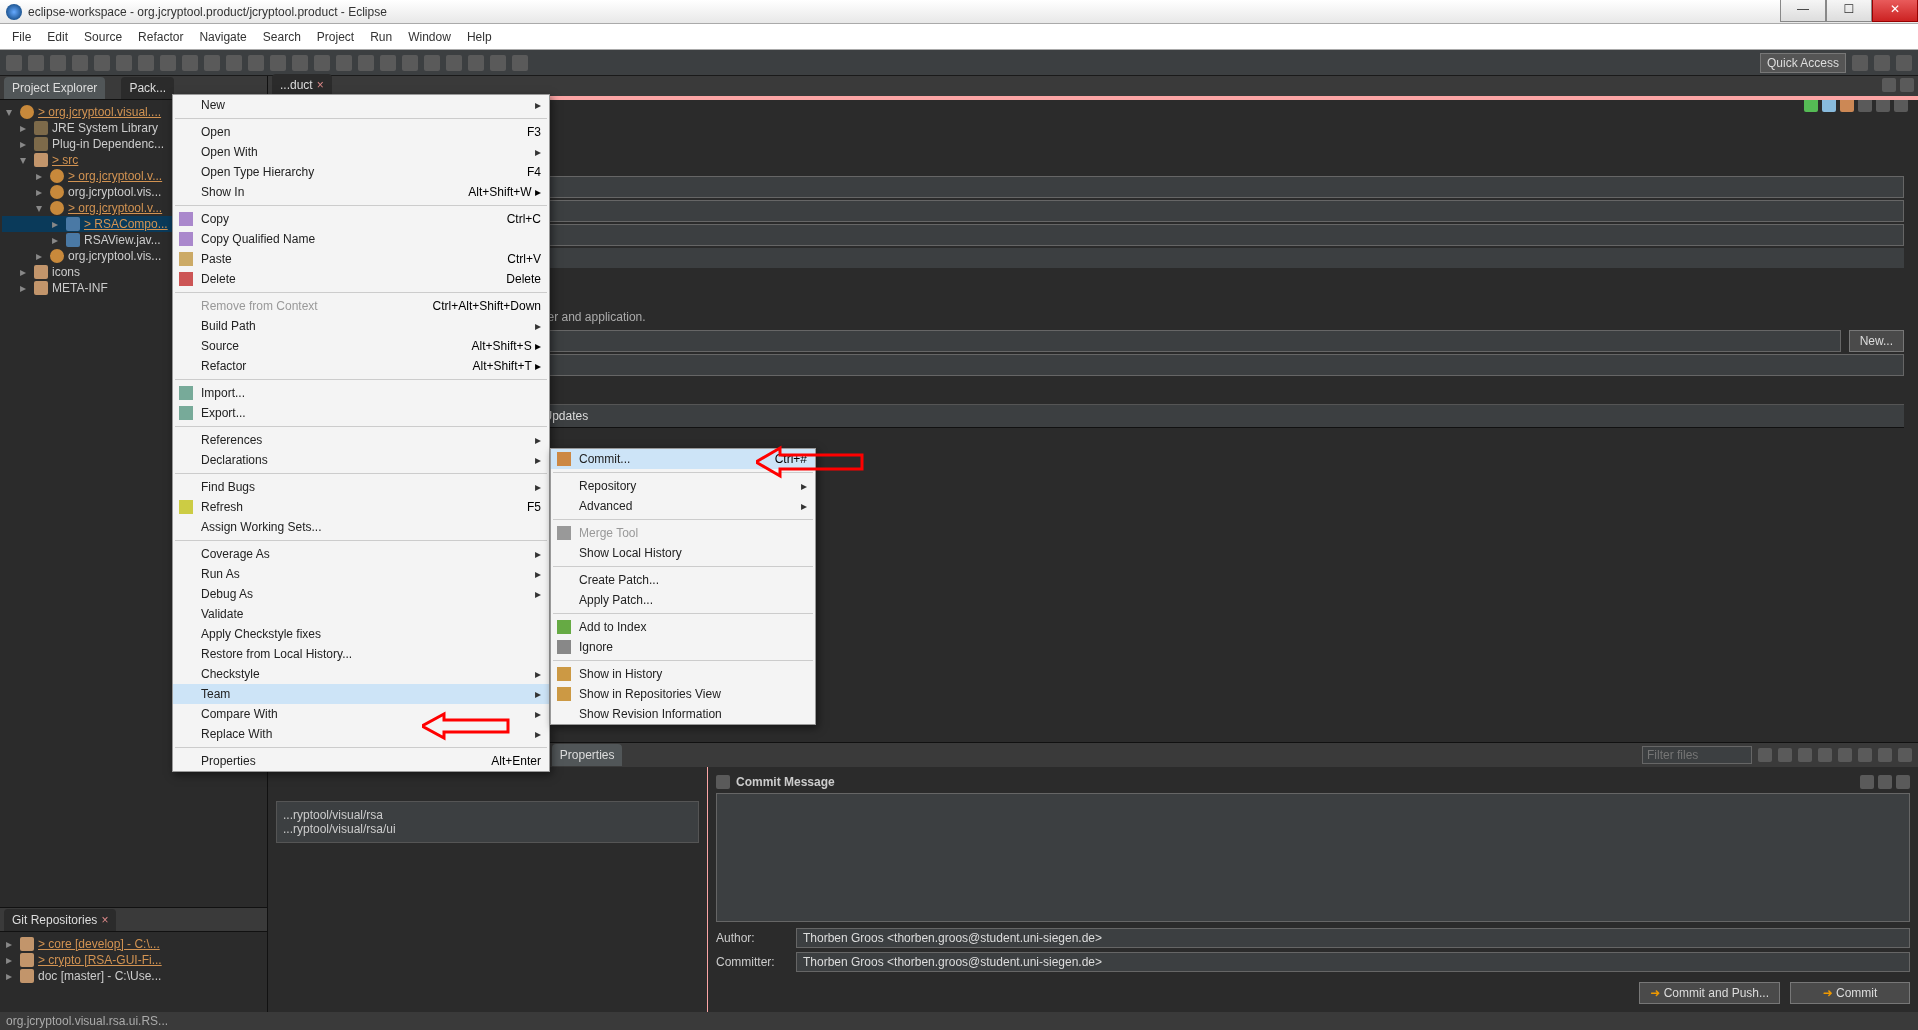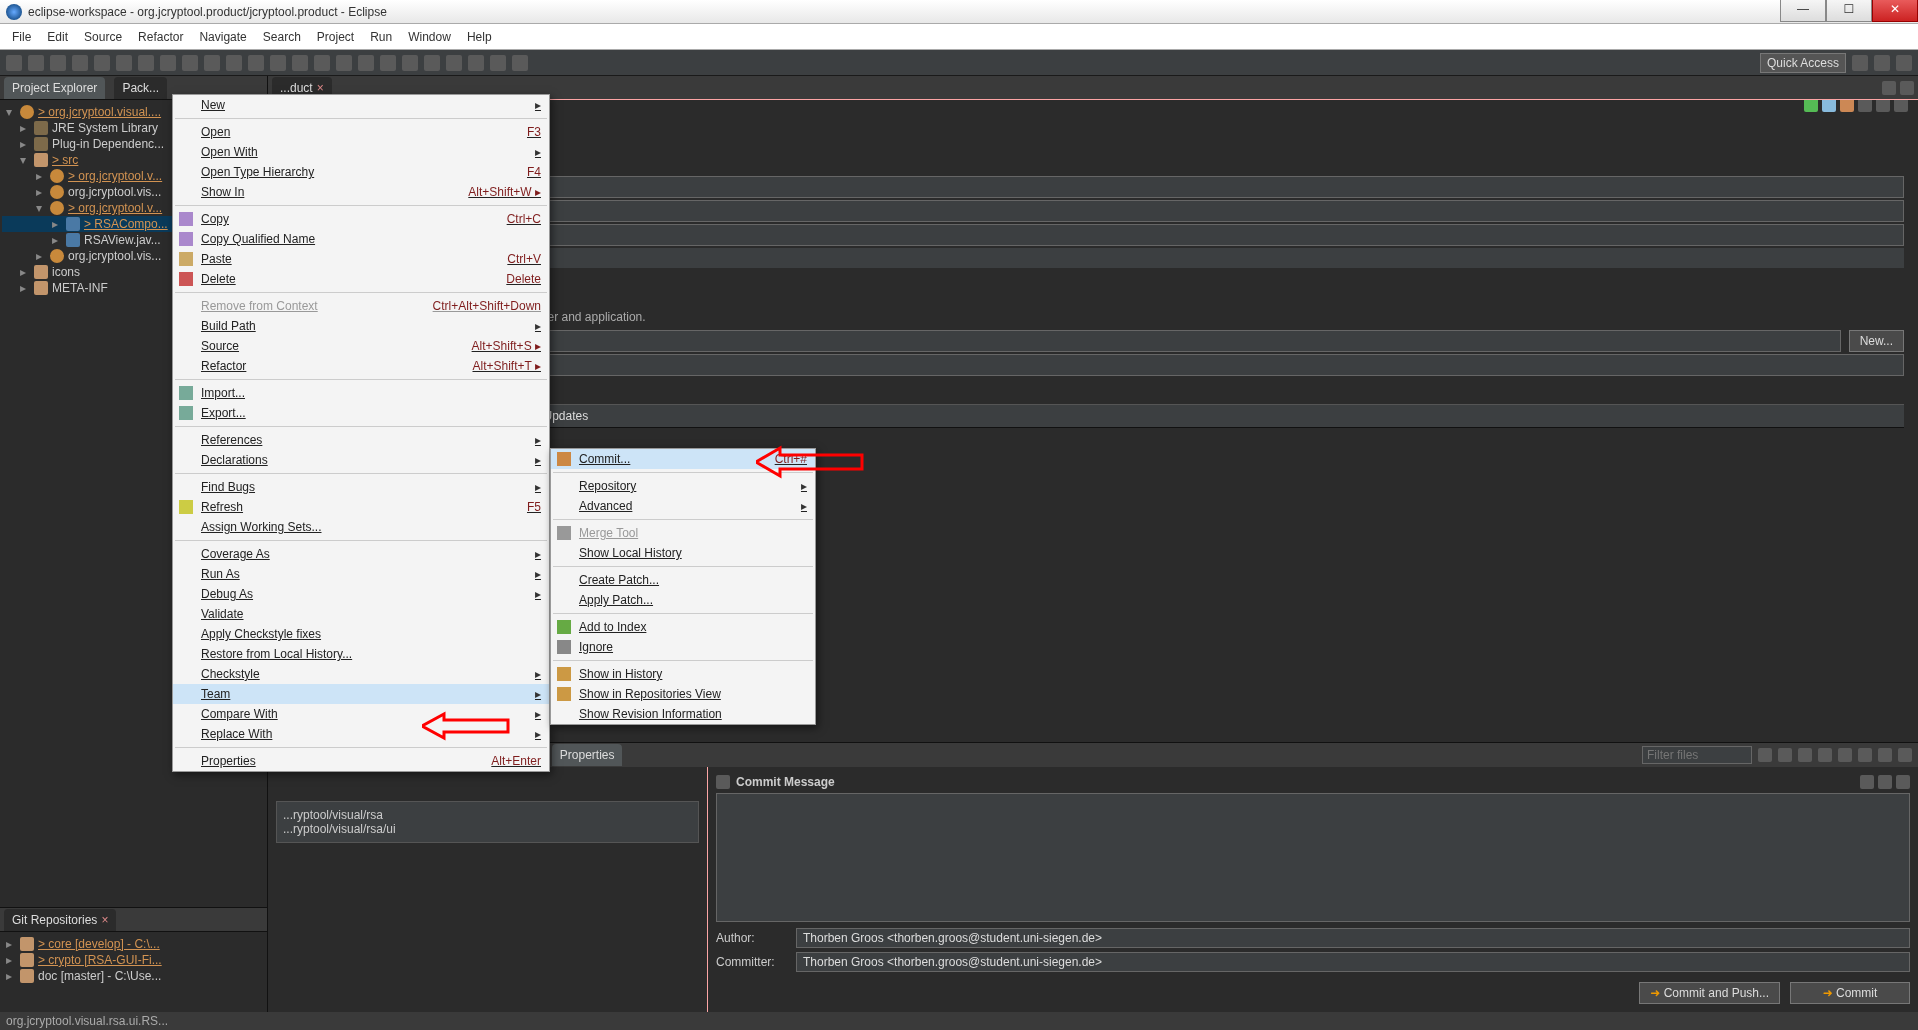--- a/index.html
+++ b/index.html
@@ -20,21 +20,21 @@
 .toolbar { background: #3c3f41; height: 26px; border-bottom: 1px solid #1a1a1a; display: flex; align-items: center; padding: 0 6px; gap: 6px; }
 .tb-icon { width: 16px; height: 16px; background: #5a5a5a; border-radius: 2px; }
 .quick-access { margin-left: auto; background: #555; border: 1px solid #777; color: #ddd; padding: 2px 6px; }
 
 
 .main { display: flex; height: calc(100% - 24px - 26px - 26px - 18px); }
 .left-col { width: 268px; display: flex; flex-direction: column; background: #2b2b2b; border-right: 1px solid #111; }
 .statusbar { background: #3a3a3a; height: 18px; color: #aaa; font-size: 11px; padding: 2px 6px; display:flex; align-items:center;}
 
 
-.view-tabstrip { background: #3a3a3a; height: 24px; display: flex; align-items: flex-end; padding-left: 4px; gap: 9px; border-bottom: 1px solid #111; }
+.view-tabstrip { background: #3a3a3a; height: 24px; display: flex; align-items: flex-end; padding-left: 4px; gap: 16px; border-bottom: 1px solid #111; }
 .vtab { background: #515658; color: #ddd; padding: 4px 8px; border-radius: 4px 4px 0 0; display: flex; align-items: center; gap: 4px; font-size: 11px; }
 .vtab.active { background: #2b2b2b; }
 .vtab .close { color: #d88; }
 
 
 .tree { padding: 4px 2px; overflow: hidden; flex: 1; color: #ccc; }
 .tree .node { display: flex; align-items: center; gap: 4px; padding: 1px 4px; white-space: nowrap; }
 .tree .indent1 { padding-left: 18px; }
 .tree .indent2 { padding-left: 34px; }
 .tree .indent3 { padding-left: 50px; }
@@ -45,21 +45,21 @@
 .tree .i-lib { width:14px;height:14px;background:#7d6a4a;border-radius:2px;}
 .tree .caret { color:#888; width:10px; display:inline-block; }
 .selected-row { background: #0a3a5a; }
 
 
 .git-repos { border-top: 1px solid #111; }
 .git-repos .tree { height: 80px; }
 
 
 .editor-col { flex: 1; display: flex; flex-direction: column; background: #2b2b2b; }
-.editor-tabstrip { height: 24px; background: #3a3a3a; display: flex; align-items: flex-end; padding-left: 4px; border-bottom: 1px solid #fca5a5; }
+.editor-tabstrip { height: 24px; background: #3a3a3a; display: flex; align-items: flex-end; padding-left: 4px; border-bottom: 4px solid #fca5a5; }
 .editor-body { padding: 10px 14px; flex: 1; position: relative; overflow: hidden; }
 .section-head { font-weight: bold; color: #ddd; margin: 8px 0 4px; }
 .section-desc { color: #aaa; margin-bottom: 6px; }
 .form-row { display: flex; align-items: center; gap: 8px; margin: 2px 0; }
 .text-input { flex: 1; background: #3c3f41; border: 1px solid #666; color: #ddd; padding: 3px 6px; }
 .btn { background: #4a4a4a; border: 1px solid #777; color: #ddd; padding: 3px 10px; }
 .checkbox-box { width:13px; height:13px; background:#ddd; display:inline-block; }
 .radio { width:13px;height:13px;border-radius:50%;background:#3c3f41;border:1px solid #777;display:inline-block;}
 .radio.checked { background: radial-gradient(#cfe 40%, #3c3f41 55%); }
 
@@ -74,23 +74,23 @@
 .commit-msg-box { flex:1; background:#3c3f41; border:1px solid #666; margin-top:4px;}
 .filter-input { background:#3c3f41; border:1px solid #666; color:#888; padding:1px 4px; width:110px; }
 .author-input { flex:1; background:#3c3f41; border:1px solid #666; color:#ddd; padding:2px 6px; }
 .commit-buttons { display:flex; justify-content:flex-end; gap:10px; margin-top:8px; }
 
 .run-icons { position:absolute; right:10px; top:-2px; display:flex; gap:4px; }
 .mini-icon { width:14px;height:14px;background:#5a5a5a;border-radius:2px;}
 
 
 .ctx-menu { position: absolute; background: #f4f4f4; border: 1px solid #999; box-shadow: 2px 3px 8px rgba(0,0,0,0.5); color: #222; z-index: 100; }
-.ctx-menu .item { display:flex; align-items:flex-end; padding: 3px 8px 3px 28px; white-space: nowrap; position: relative; text-decoration: underline; }
+.ctx-menu .item { display:flex; align-items:flex-end; padding: 3px 8px 3px 28px; white-space: nowrap; position: relative; }
 .ctx-menu .item.disabled { color: #999; }
-.ctx-menu .item .shortcut { margin-left: auto; padding-left: 30px; color: #7f1d1d; }
+.ctx-menu .item .shortcut { margin-left: auto; padding-left: 30px; color: #000000; }
 .ctx-menu .item .sub { margin-left: auto; padding-left: 20px; color: #333; }
 .ctx-menu .sep { height:1px; background:#ccc; margin: 3px 2px; }
 .ctx-menu .item.highlight { background: #cde4f7; }
 .ctx-menu .item .lead-icon { position:absolute; left:6px; width:14px;height:14px; }
 
 .menu1 { left: 172px; top: 94px; width: 378px; }
 .menu2 { left: 550px; top: 448px; width: 266px; }
 
 
 .arrow { position:absolute; z-index:200; }

